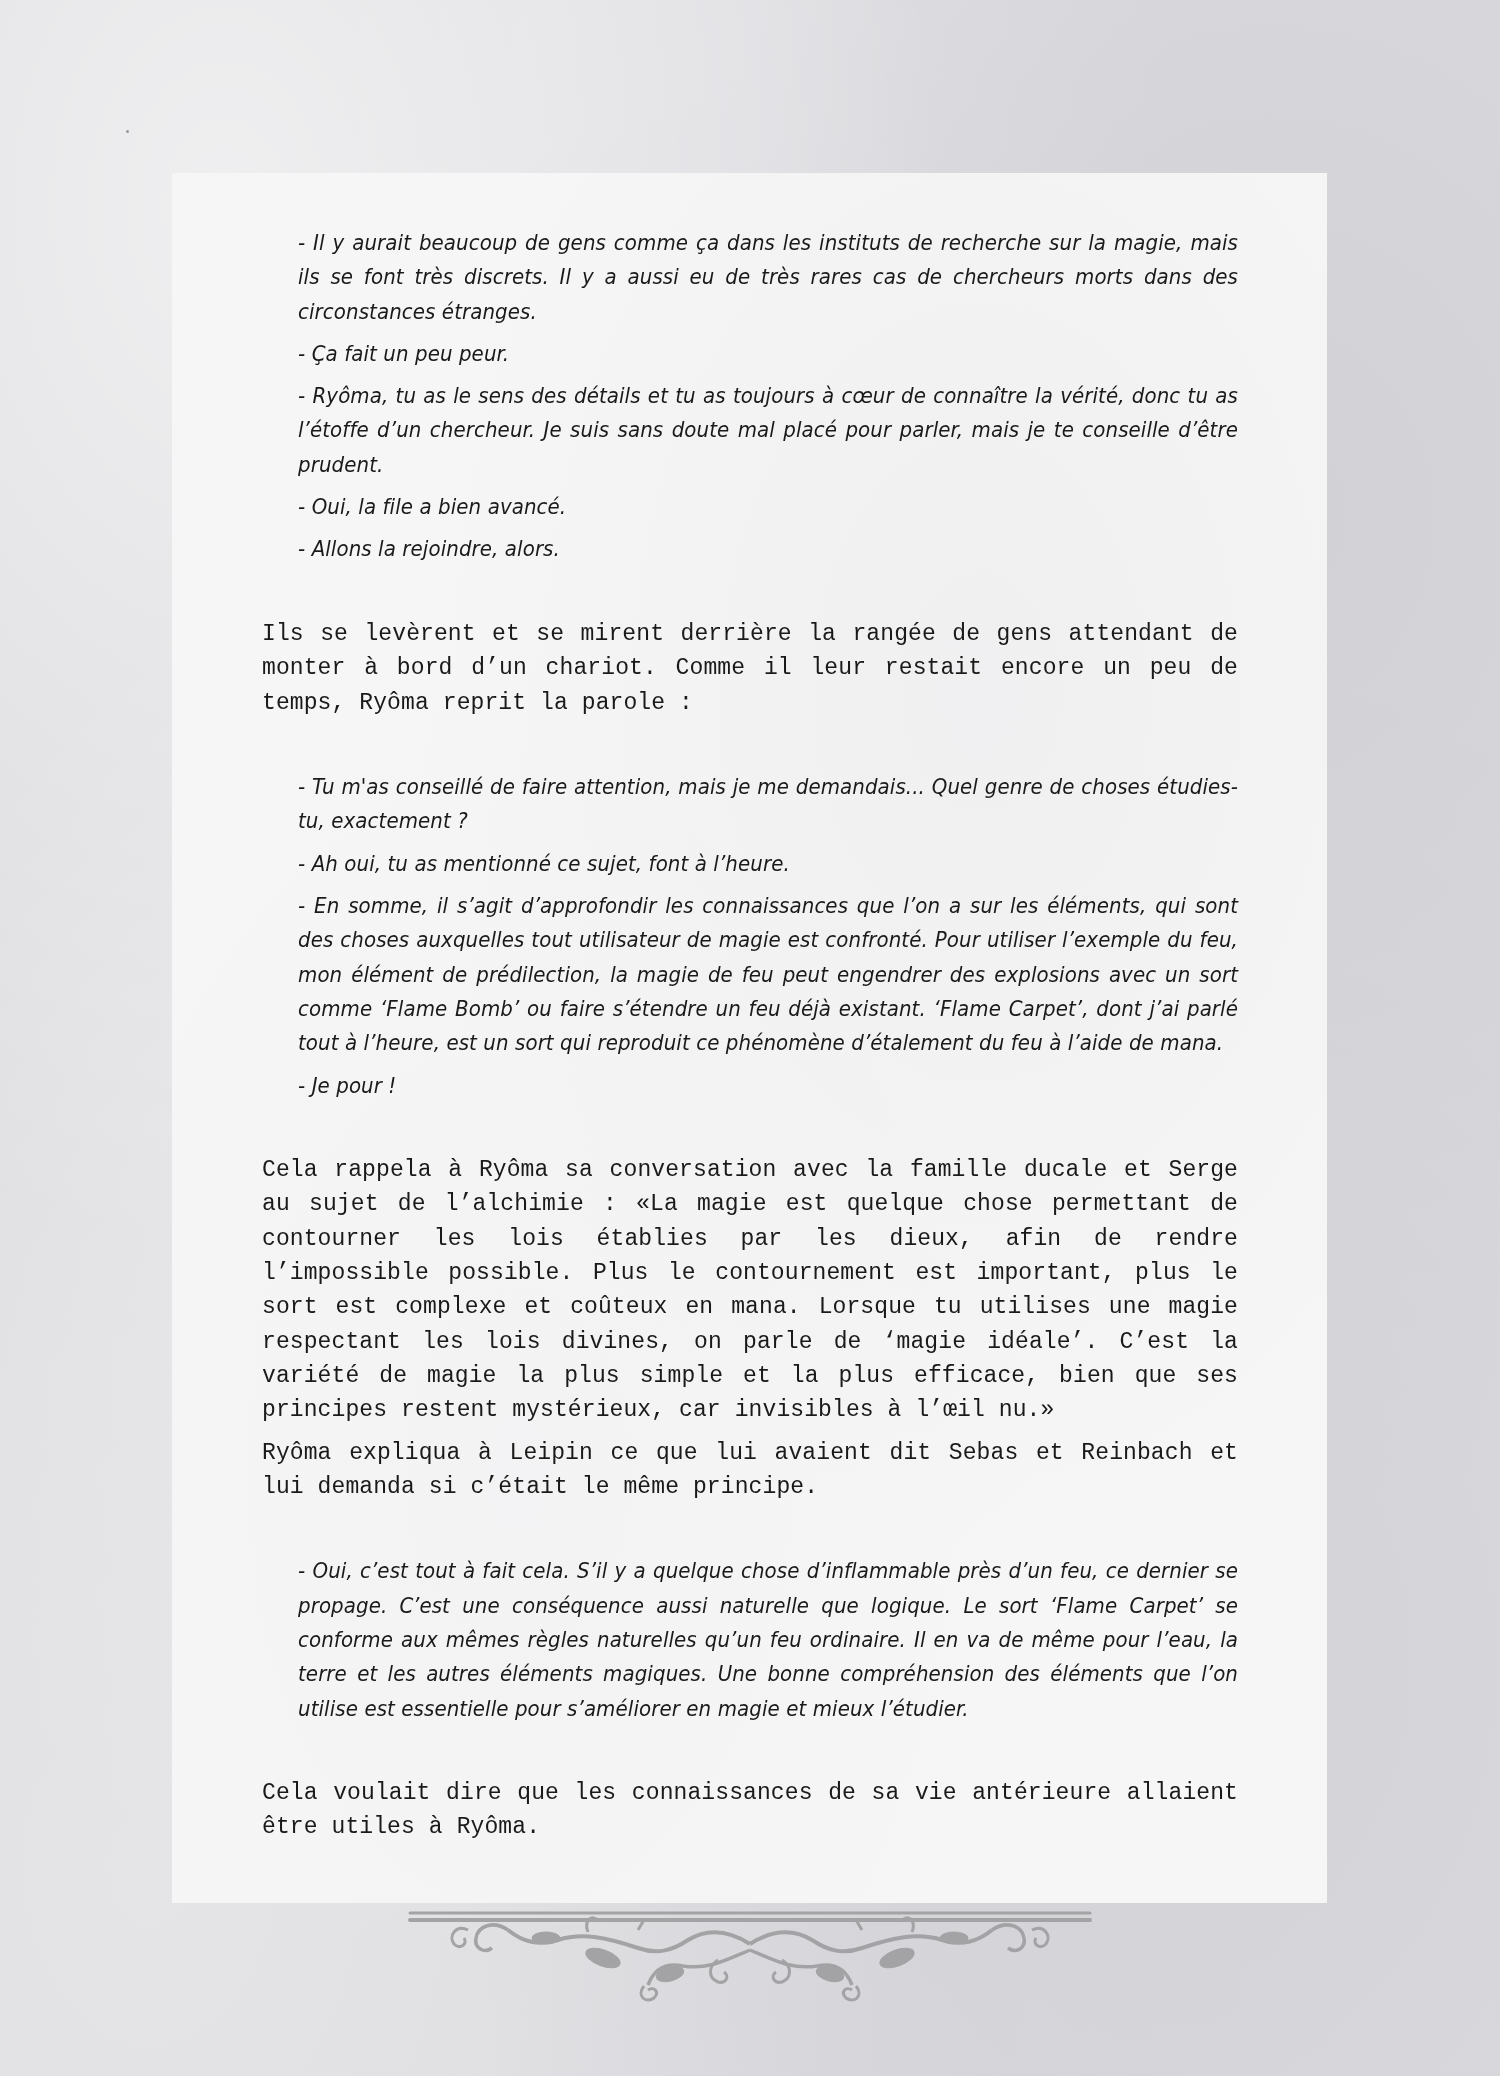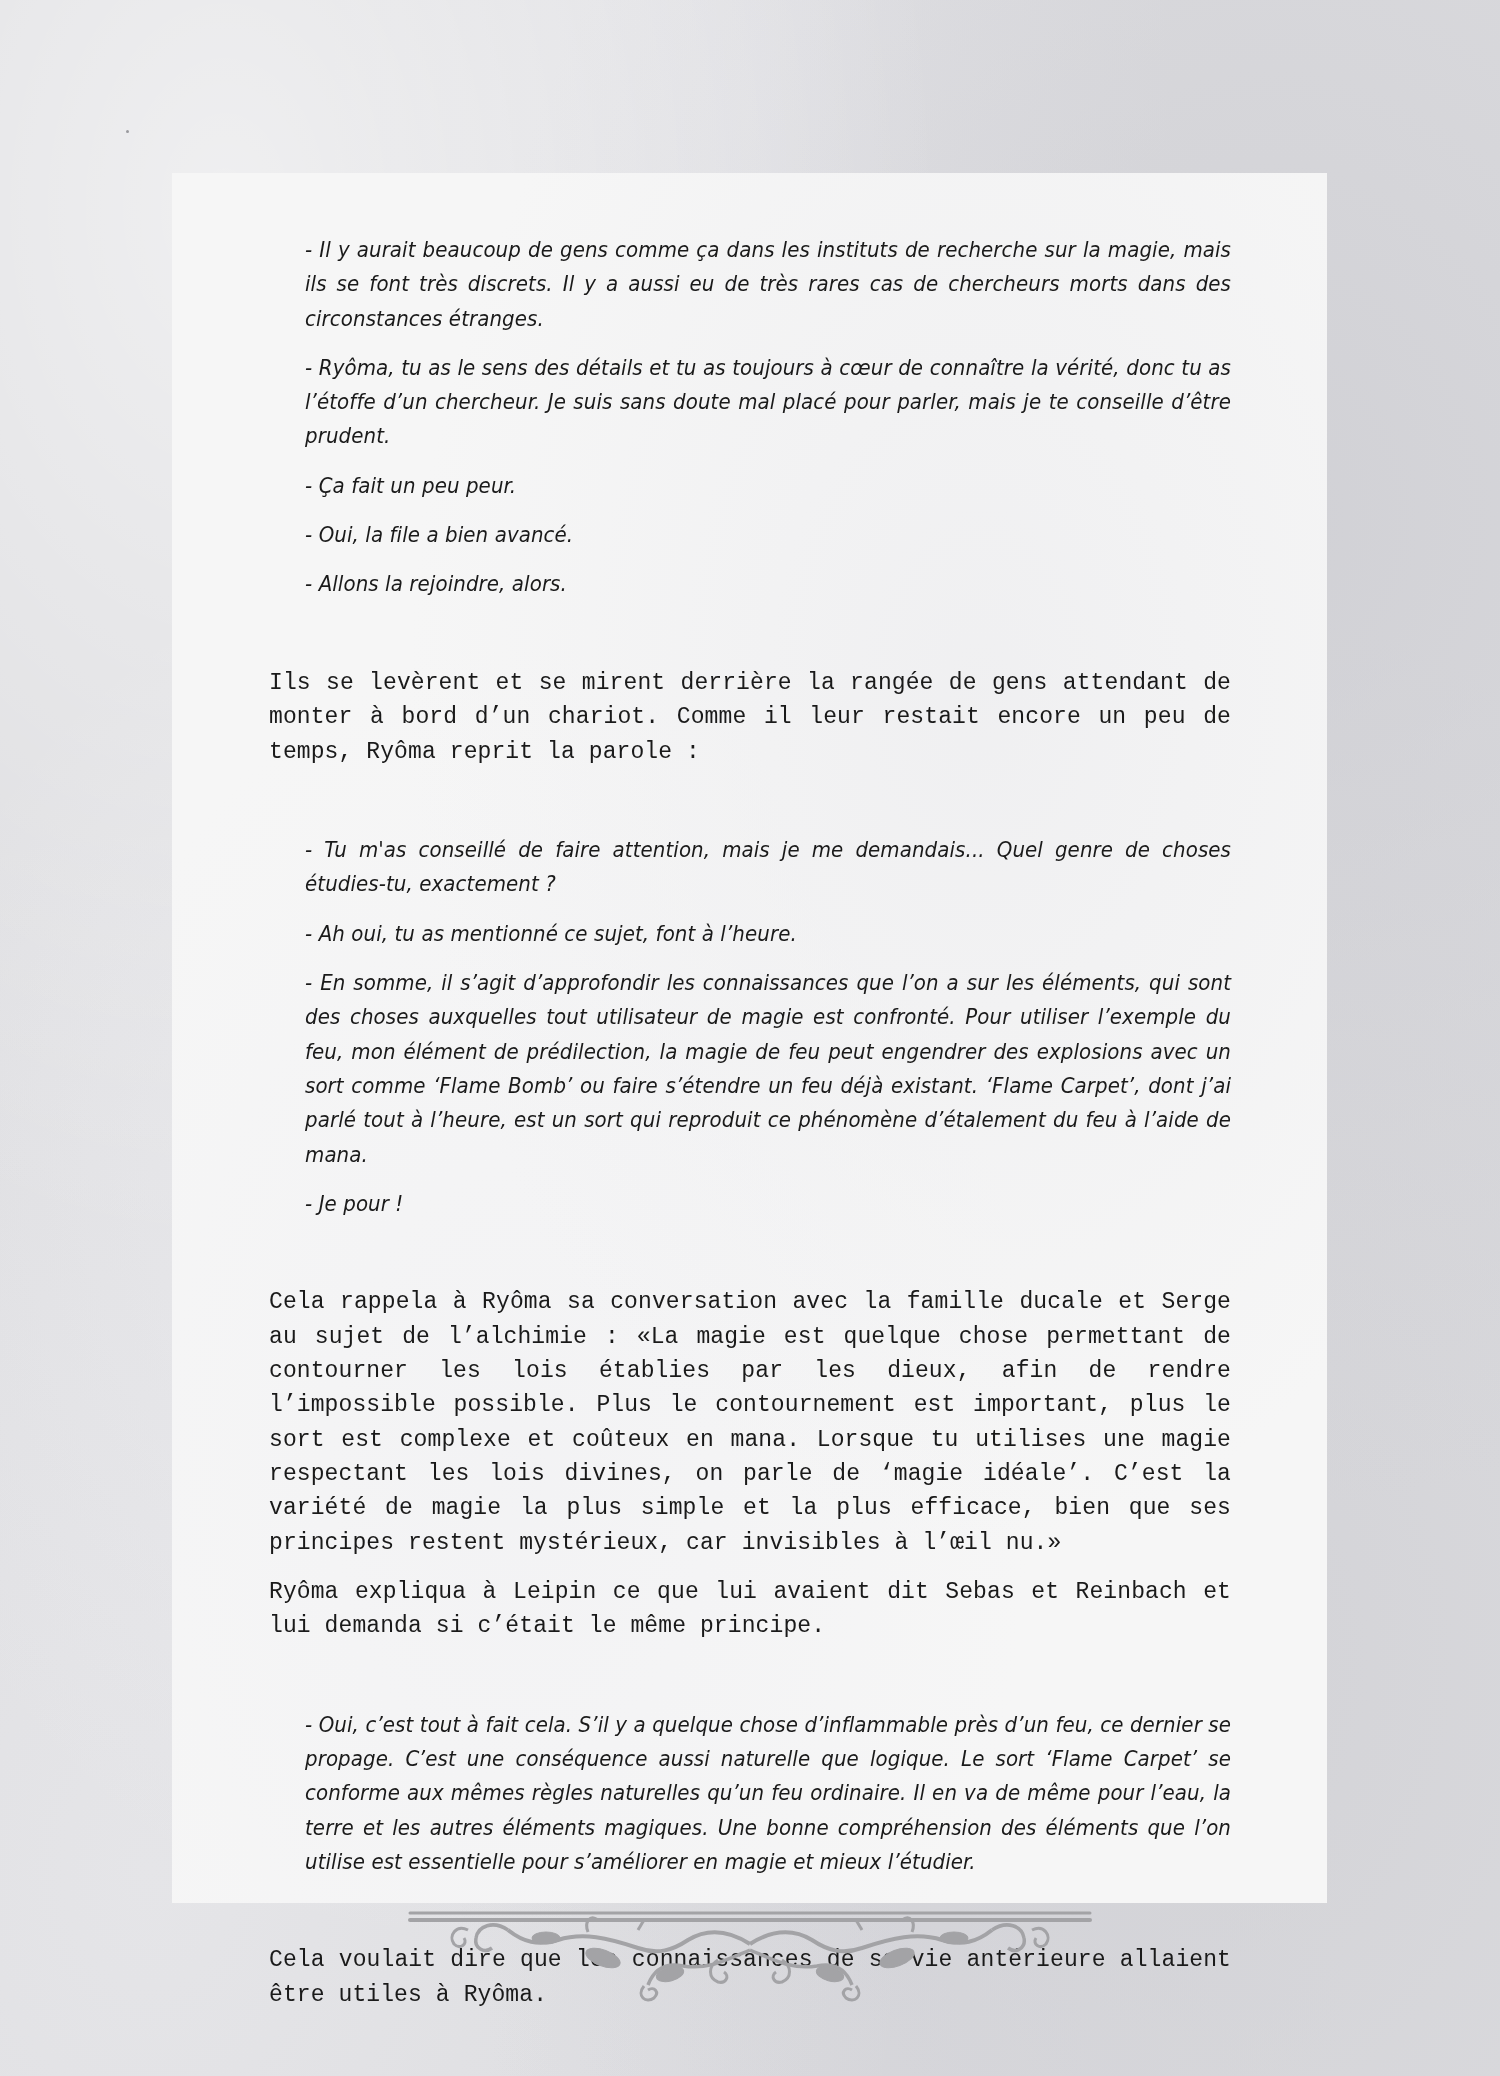--- a/index.html
+++ b/index.html
@@ -54,21 +54,21 @@
       margin: 0;
       padding-left: 36px;
       text-align: justify;
       font-style: italic;
       font-family: "DejaVu Sans", sans-serif;
       font-stretch: condensed;
       font-size: 22px;
     }
     .line {
       display: block;
-      margin: 15px;
+      margin: 8px;
     }
     .spacer {
       height: 34.3px;
     }
     .ornament {
       position: absolute;
       left: 408px;
       top: 1900px;
       width: 684px;
       height: 110px;
@@ -91,22 +91,22 @@
 </head>
 <body>
 
 <div class="corner-dot"></div>
 
 <div class="page-panel">
   <div class="text-column">
 
     <div class="dialogue-block">
       <span class="line">- Il y aurait beaucoup de gens comme ça dans les instituts de recherche sur la magie, mais ils se font très discrets. Il y a aussi eu de très rares cas de chercheurs morts dans des circonstances étranges.</span>
+      <span class="line">- Ça fait un peu peur.</span>
       <span class="line">- Ryôma, tu as le sens des détails et tu as toujours à cœur de connaître la vérité, donc tu as l’étoffe d’un chercheur. Je suis sans doute mal placé pour parler, mais je te conseille d’être prudent.</span>
-      <span class="line">- Ça fait un peu peur.</span>
       <span class="line">- Oui, la file a bien avancé.</span>
       <span class="line">- Allons la rejoindre, alors.</span>
     </div>
 
     <div class="spacer"></div>
 
     <div class="narration">
       <span class="line">Ils se levèrent et se mirent derrière la rangée de gens attendant de monter à bord d’un chariot. Comme il leur restait encore un peu de temps, Ryôma reprit la parole :</span>
     </div>
 

